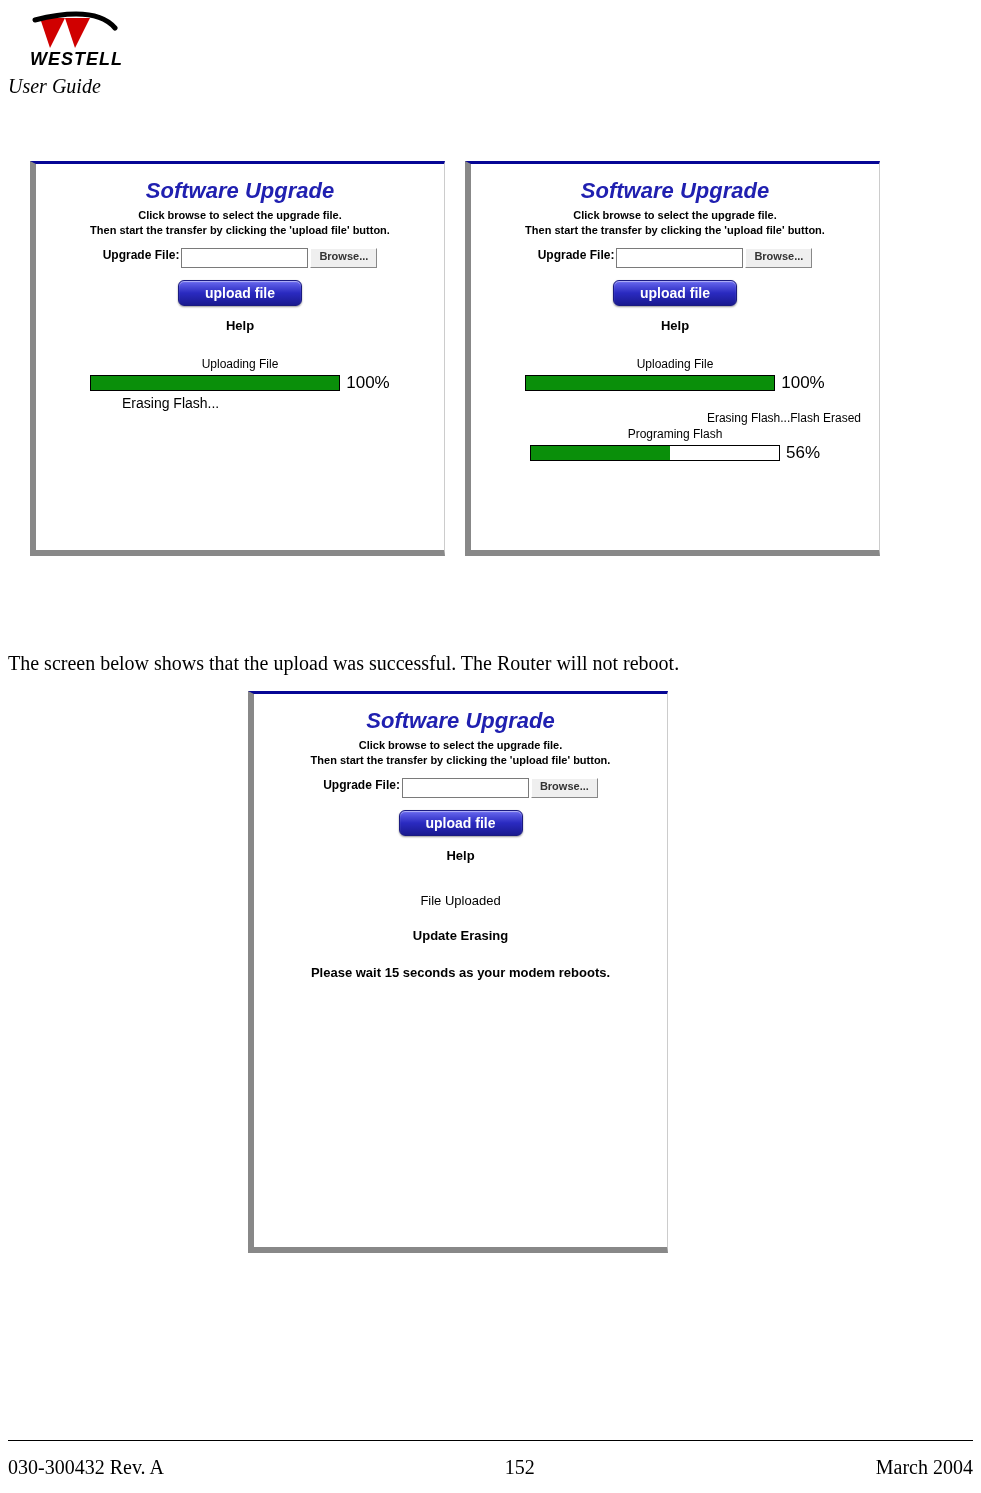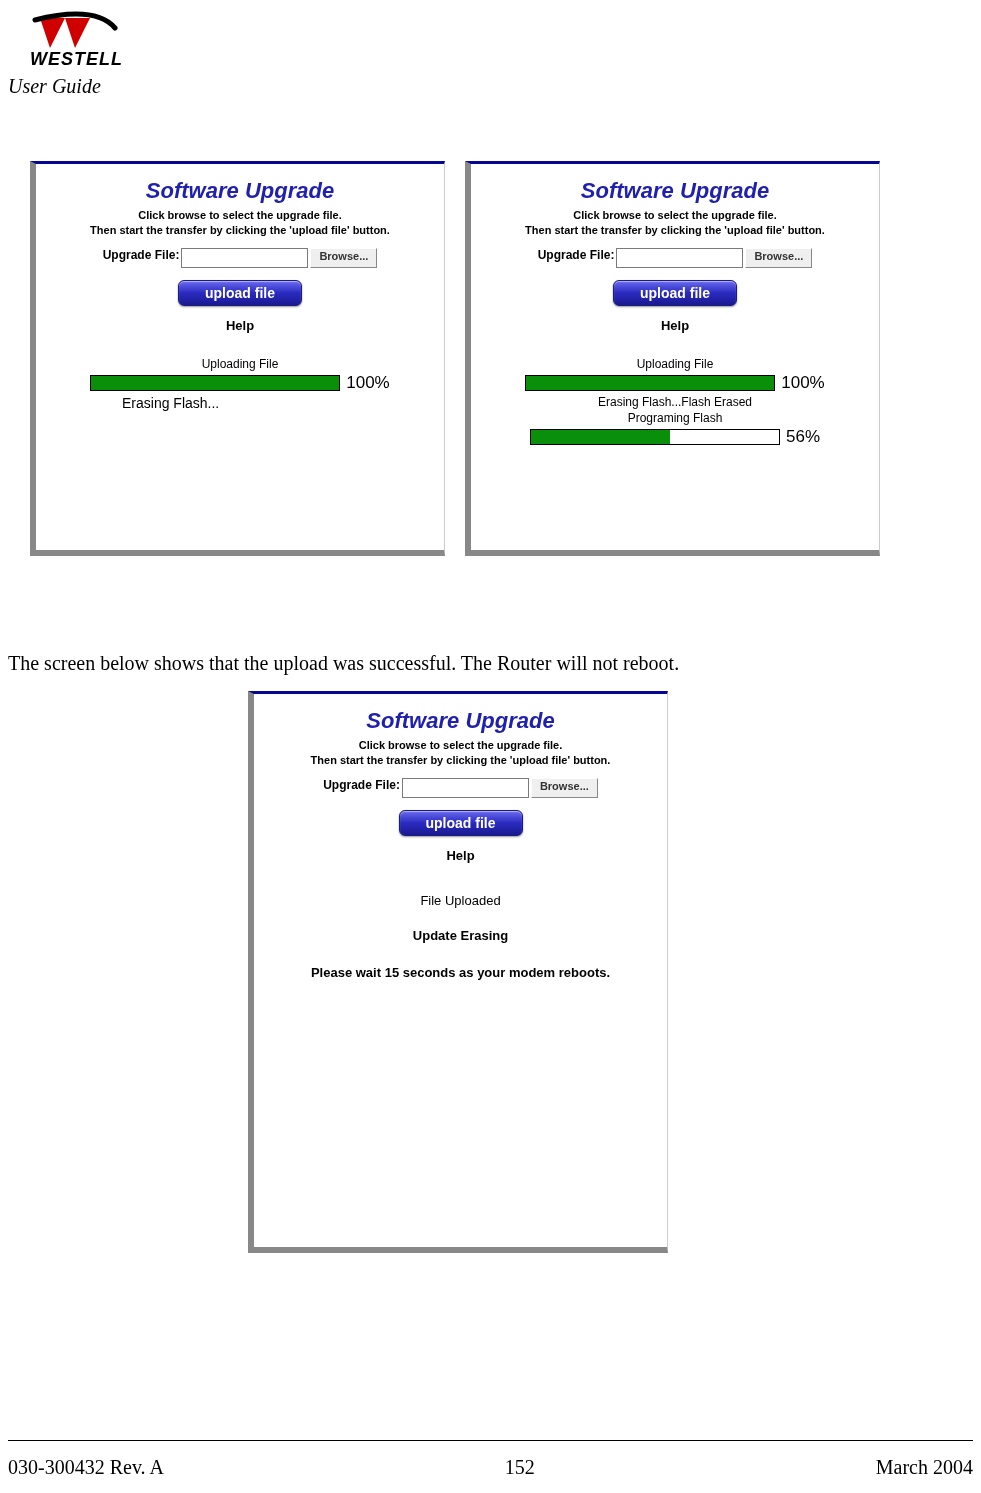--- a/index.html
+++ b/index.html
@@ -167,23 +167,23 @@
   .prog-pct {
     font-size: 17px;
   }
   .status-left {
     text-align: left;
     margin-left: 68px;
     font-size: 14px;
     margin-top: 2px;
   }
   .status-center {
-    text-align: center;
+    text-align: right;
     font-size: 12px;
-    margin-top: 2px;
+    margin-top: 18px;
   }
   .p3-status {
     margin-top: 30px;
     font-size: 13px;
   }
   .p3-bold {
     font-weight: bold;
     font-size: 13px;
     margin-top: 20px;
   }

